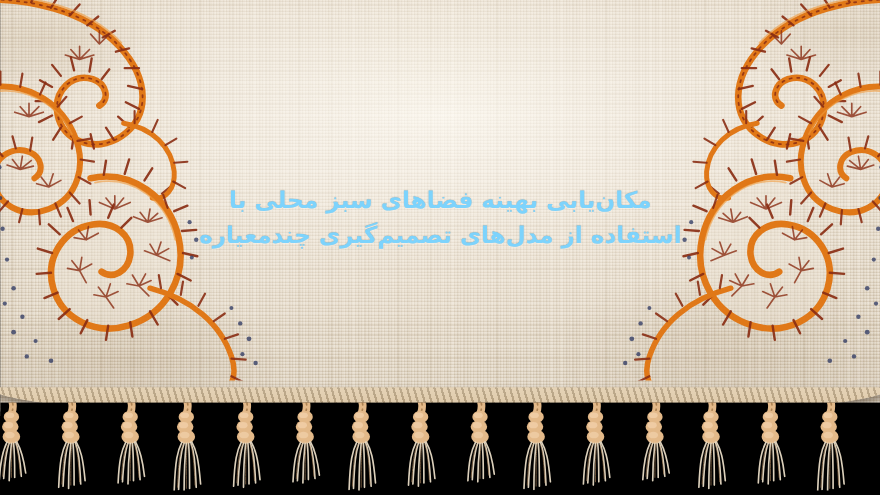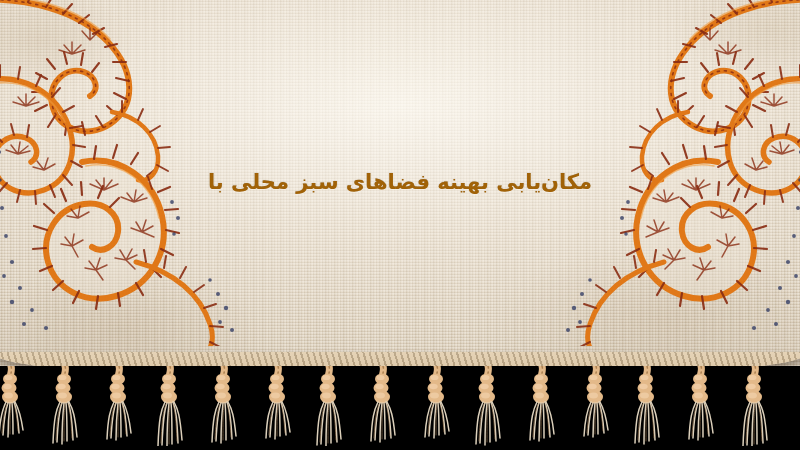--- a/index.html
+++ b/index.html
@@ -141,21 +141,21 @@
   .title-block {
     position: absolute;
     left: 0;
     top: 166px;
     width: 800px;
     text-align: center;
     z-index: 6;
   }
   .title-line {
     display: block;
-    color: #a16207;
+    color: #7dd3fc;
     font-family: "DejaVu Sans", sans-serif;
     font-size: 21px;
     font-weight: 700;
     line-height: 32px;
     letter-spacing: 0;
     direction: rtl;
     unicode-bidi: isolate;
     text-shadow:
       0 1px 0 rgba(255,250,240,0.55),
       0 0 1px rgba(30,20,10,0.35);
@@ -488,20 +488,21 @@
         <path d="M 100 172 C 136 165 166 190 173 224"></path>
         <path d="M 6 90 C 36 84 66 100 79 128"></path>
       </g>
     </svg>
   </div>
 
   <div class="hem"></div>
 
   <div class="title-block">
     <span class="title-line">مکان‌یابی بهینه فضاهای سبز محلی با</span>
+    <span class="title-line">استفاده از مدل‌های تصمیم‌گیری چندمعیاره</span>
   </div>
 
   <div class="blackbar"></div>
   <div class="fringe">
     <div class="fringe-strip" id="fringe-strip">
         <div class="tassel" style="left: -6px;">
           <svg viewBox="0 0 34 80" xmlns="http://www.w3.org/2000/svg">
             <g transform="translate(0,0)">
               <path d="M 17 0 C 19 7 14 11 16 17 C 18 23 13 26 15 32" fill="none" stroke="#e3b989" stroke-width="7" stroke-linecap="round"></path>
               <path d="M 17 0 C 19 7 14 11 16 17 C 18 23 13 26 15 32" fill="none" stroke="#9d7446" stroke-width="1.5" stroke-linecap="round" stroke-dasharray="2 4" opacity=".8"></path>

